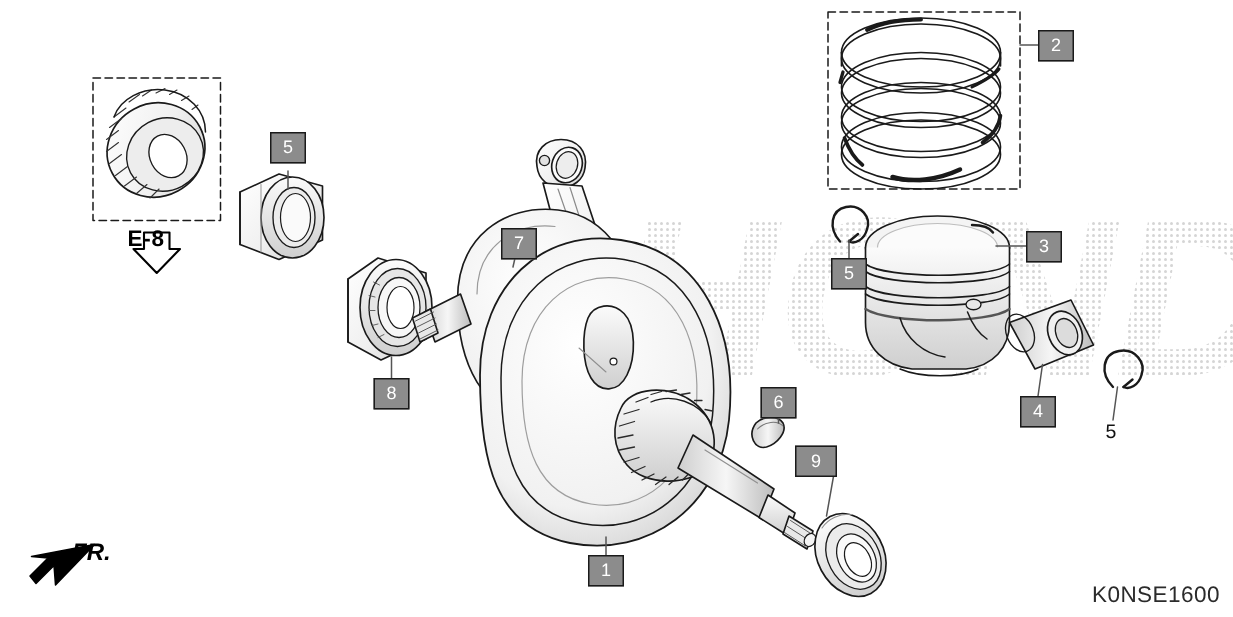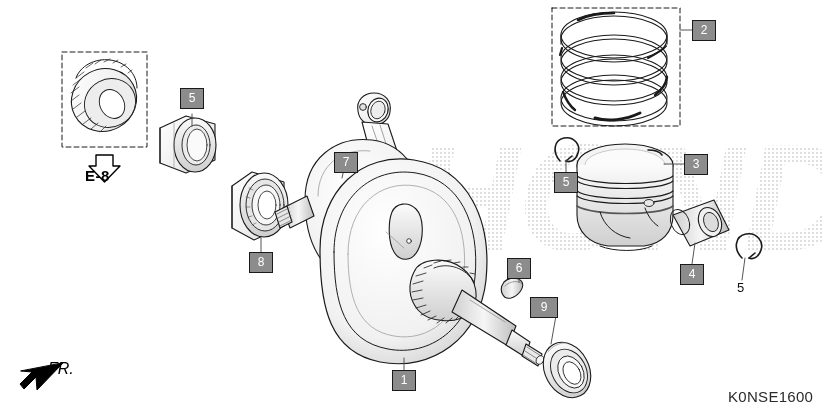--- a/index.html
+++ b/index.html
@@ -7,21 +7,21 @@
   #page{position:relative;width:822px;height:411px;background:#ffffff;overflow:hidden;}
   svg.layer{position:absolute;left:0;top:0;width:822px;height:411px;}
 
   .callout{position:absolute;box-sizing:border-box;width:24px;height:21px;
     background:#8c8c8c;border:1.5px solid #1a1a1a;color:#ffffff;
     font-size:12px;line-height:18px;text-align:center;font-family:"Liberation Sans",sans-serif;}
   .callout.wide{width:28px;}
   .plainnum{position:absolute;font-size:13px;color:#111;font-family:"Liberation Sans",sans-serif;}
   .e8{position:absolute;font-size:15px;font-weight:bold;color:#000;letter-spacing:.5px;
       font-family:"Liberation Sans",sans-serif;}
-  .fr{position:absolute;font-size:16px;font-weight:normal;font-style:italic;color:#000;
+  .fr{position:absolute;font-size:16px;font-weight:bold;font-style:italic;color:#000;
       font-family:"Liberation Sans",sans-serif;}
   .code{position:absolute;font-size:15px;color:#2b2b2b;letter-spacing:.3px;
       font-family:"Liberation Sans",sans-serif;}
 </style>
 </head>
 <body>
 
 <div id="page">
 
   <svg class="layer" viewBox="0 0 822 411">
@@ -325,19 +325,19 @@
   <div class="callout" style="left:507px;top:258px;">6</div>
 
   <div class="callout" style="left:334px;top:152px;">7</div>
 
   <div class="callout" style="left:249px;top:252px;">8</div>
 
   <div class="callout wide" style="left:530px;top:297px;">9</div>
 
   <div class="plainnum" style="left:737px;top:280px;">5</div>
 
-  <div class="e8" style="left:85px;top:167px;">E-8</div>
+  <div class="e8" style="left:85px;top:151px;">E-8</div>
 
   <div class="fr" style="left:48px;top:360px;">FR.</div>
 
   <div class="code" style="left:728px;top:388px;">K0NSE1600</div>
 
 </div>
 
 </body></html>

